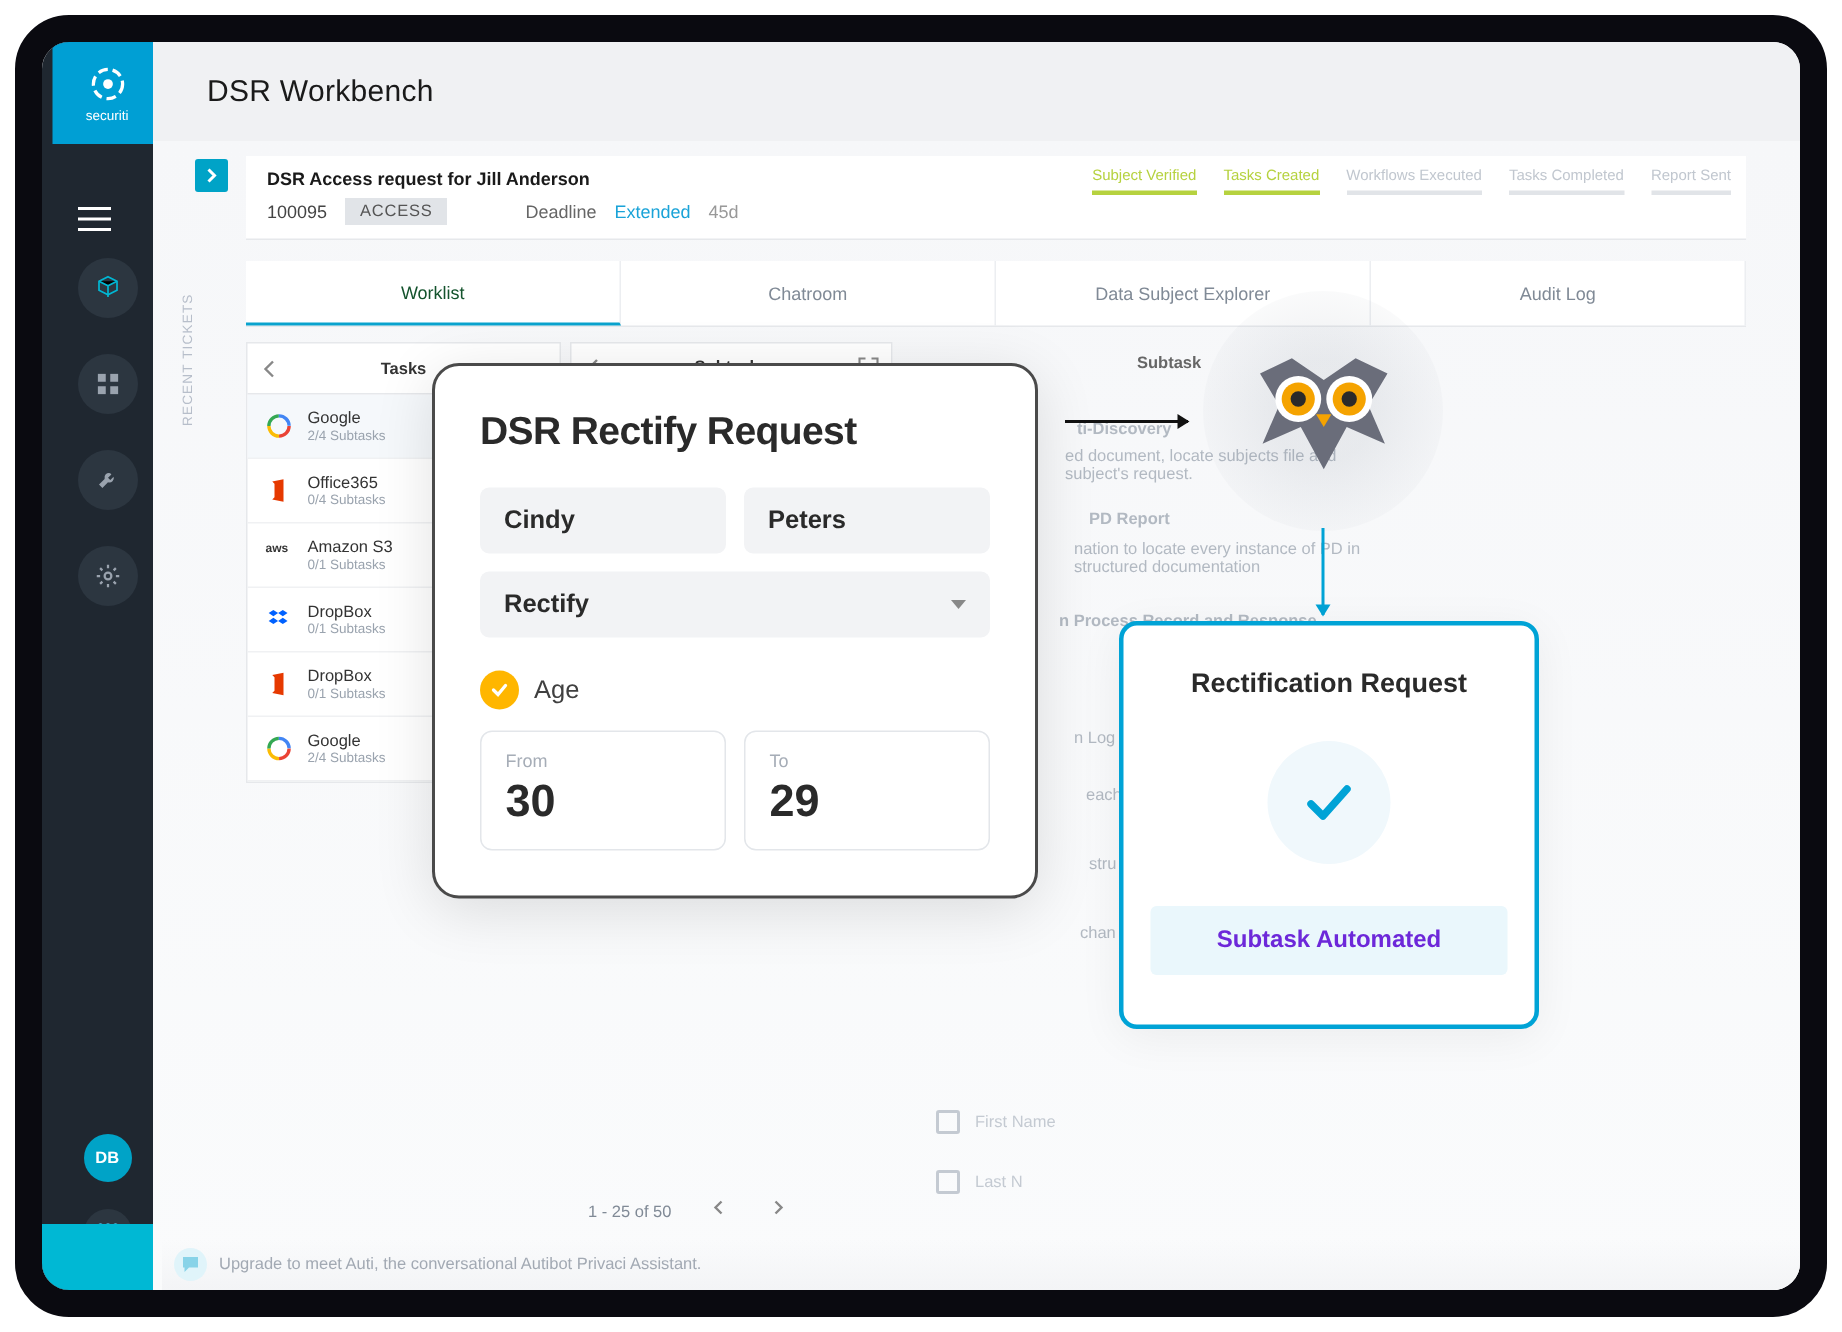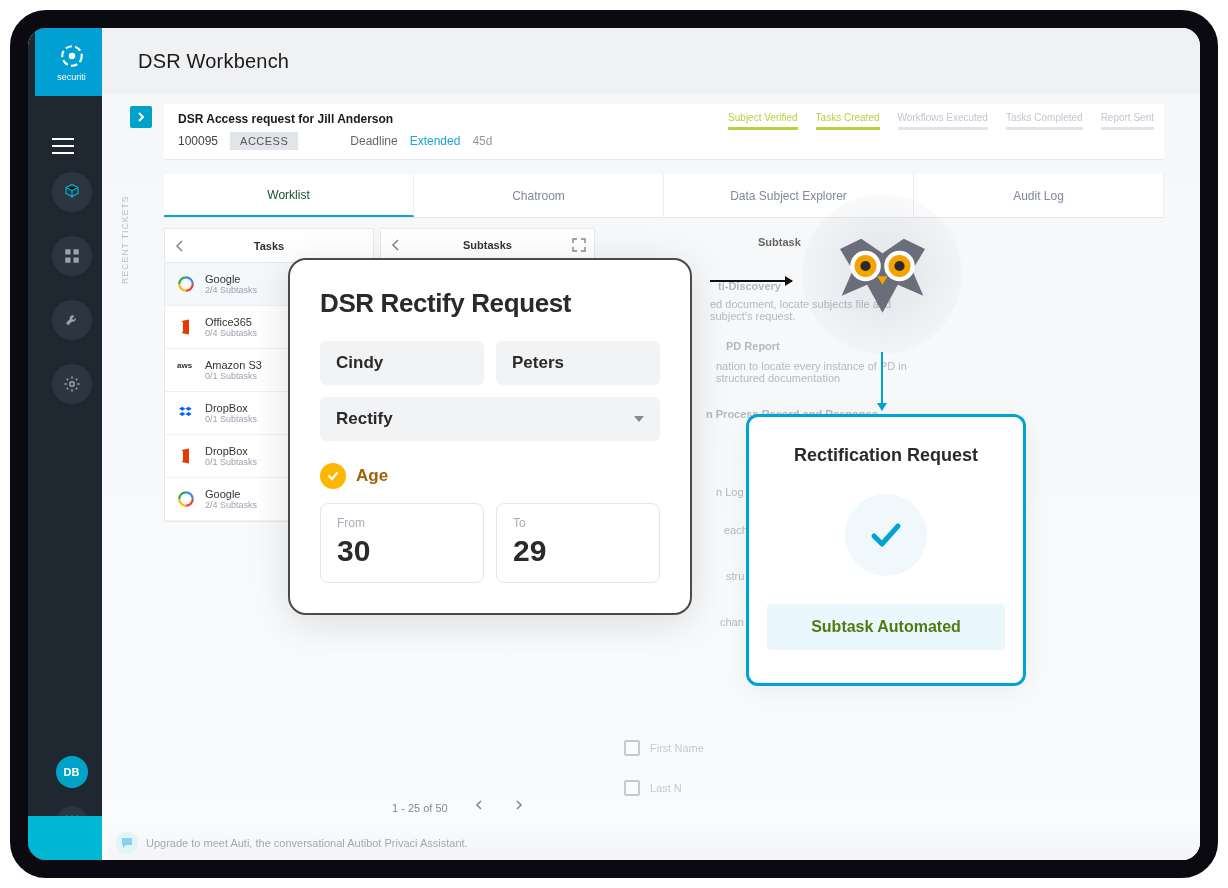--- a/index.html
+++ b/index.html
@@ -65,38 +65,38 @@
 .arrow-h { position: absolute; left: 608px; top: 186px; width: 82px; height: 2px; background: #111; }
 .arrow-h::after { content: ''; position: absolute; right: -1px; top: -4px; border-left: 8px solid #111; border-top: 5px solid transparent; border-bottom: 5px solid transparent; }
 
 .owl-ring { position: absolute; left: 700px; top: 100px; width: 160px; height: 160px; display: flex; align-items: center; justify-content: center; }
 .owl-ring::before { content: ''; position: absolute; inset: 0; border-radius: 50%; background: radial-gradient(circle, rgba(120,130,145,.12) 30%, rgba(120,130,145,.08) 50%, rgba(120,130,145,.04) 70%, transparent 80%); }
 .owl { width: 105px; height: 85px; position: relative; z-index: 2; }
 
 .arrow-v { position: absolute; left: 779px; top: 258px; width: 2px; height: 58px; background: #00a3d6; }
 .arrow-v::after { content: ''; position: absolute; bottom: -1px; left: -4px; border-top: 8px solid #00a3d6; border-left: 5px solid transparent; border-right: 5px solid transparent; }
 
-.rectify-card { position: absolute; left: 186px; top: 148px; width: 404px; background: #fff; border: 2px solid #4a4a4a; border-radius: 18px; padding: 28px 30px 30px; box-shadow: 0 8px 40px rgba(0,0,0,.12); z-index: 5; margin-top: 16px; }
+.rectify-card { position: absolute; left: 186px; top: 148px; width: 404px; background: #fff; border: 2px solid #4a4a4a; border-radius: 18px; padding: 28px 30px 30px; box-shadow: 0 8px 40px rgba(0,0,0,.12); z-index: 5; }
 .rectify-card h2 { font-size: 26px; font-weight: 800; color: #2a2a2a; letter-spacing: -.4px; margin-bottom: 22px; }
 .name-row { display: flex; gap: 12px; margin-bottom: 12px; align-items: center; }
 .pill { flex: 1; background: #f2f3f5; border-radius: 6px; padding: 12px 16px; font-size: 17px; font-weight: 600; color: #2a2a2a; }
 .select-pill { background: #f2f3f5; border-radius: 6px; padding: 12px 16px; font-size: 17px; font-weight: 600; color: #2a2a2a; display: flex; align-items: center; justify-content: space-between; cursor: pointer; margin-bottom: 22px; }
 .caret { width: 0; height: 0; border-left: 5px solid transparent; border-right: 5px solid transparent; border-top: 6px solid #888; }
 .age-row { display: flex; align-items: center; gap: 10px; margin-bottom: 14px; }
 .check-badge { width: 26px; height: 26px; border-radius: 50%; background: #ffb600; display: flex; align-items: center; justify-content: center; }
-.age-label { font-size: 17px; font-weight: 700; color: #a16207; }
+.age-label { font-size: 17px; font-weight: 400; color: #404040; }
 .ft-row { display: flex; gap: 12px; }
 .numbox { flex: 1; border: 1px solid #e3e6ea; border-radius: 8px; padding: 12px 16px 14px; }
 .numbox .lbl { font-size: 12px; color: #a6adb7; font-weight: 500; margin-bottom: 4px; }
 .numbox .val { font-size: 30px; font-weight: 800; color: #2a2a2a; }
 
 .automation-card { position: absolute; left: 644px; top: 320px; width: 280px; height: 272px; background: #fff; border: 3px solid #00a3d6; border-radius: 12px; display: flex; flex-direction: column; align-items: center; padding: 28px 18px 20px; box-shadow: 0 6px 30px rgba(0,0,0,.06); z-index: 4; }
 .automation-card h3 { font-size: 18px; font-weight: 800; color: #2a2a2a; margin-bottom: 28px; }
 .big-check-circle { width: 82px; height: 82px; border-radius: 50%; background: #f0f8fc; display: flex; align-items: center; justify-content: center; margin-bottom: 28px; }
-.sub-auto-btn { width: 100%; background: #eaf7fc; color: #4d7c0f; font-size: 16px; font-weight: 700; padding: 14px 0; border-radius: 4px; text-align: center; cursor: pointer; }
+.sub-auto-btn { width: 100%; background: #eaf7fc; color: #6d28d9; font-size: 16px; font-weight: 700; padding: 14px 0; border-radius: 4px; text-align: center; cursor: pointer; }
 
 .pager { position: absolute; left: 290px; bottom: 46px; height: 26px; display: flex; align-items: flex-end; gap: 22px; font-size: 11px; color: #808a96; }
 .pager .nav-btn { width: 18px; height: 18px; display: flex; align-items: center; justify-content: center; cursor: pointer; }
 
 .checkboxes { position: absolute; left: 522px; bottom: 40px; }
 .cb-row { display: flex; align-items: center; gap: 10px; margin-bottom: 24px; }
 .cb { width: 16px; height: 16px; border: 2px solid #c4cad2; border-radius: 2px; }
 .cb-label { font-size: 11px; color: #c4cad2; }
 
 .footer-tip { position: absolute; left: 80px; right: 0; bottom: 0; height: 34px; display: flex; align-items: center; padding-left: 8px; font-size: 11px; color: #a2a9b3; background: linear-gradient(180deg, transparent 0%, #f3f4f6 100%); z-index: 1; }

